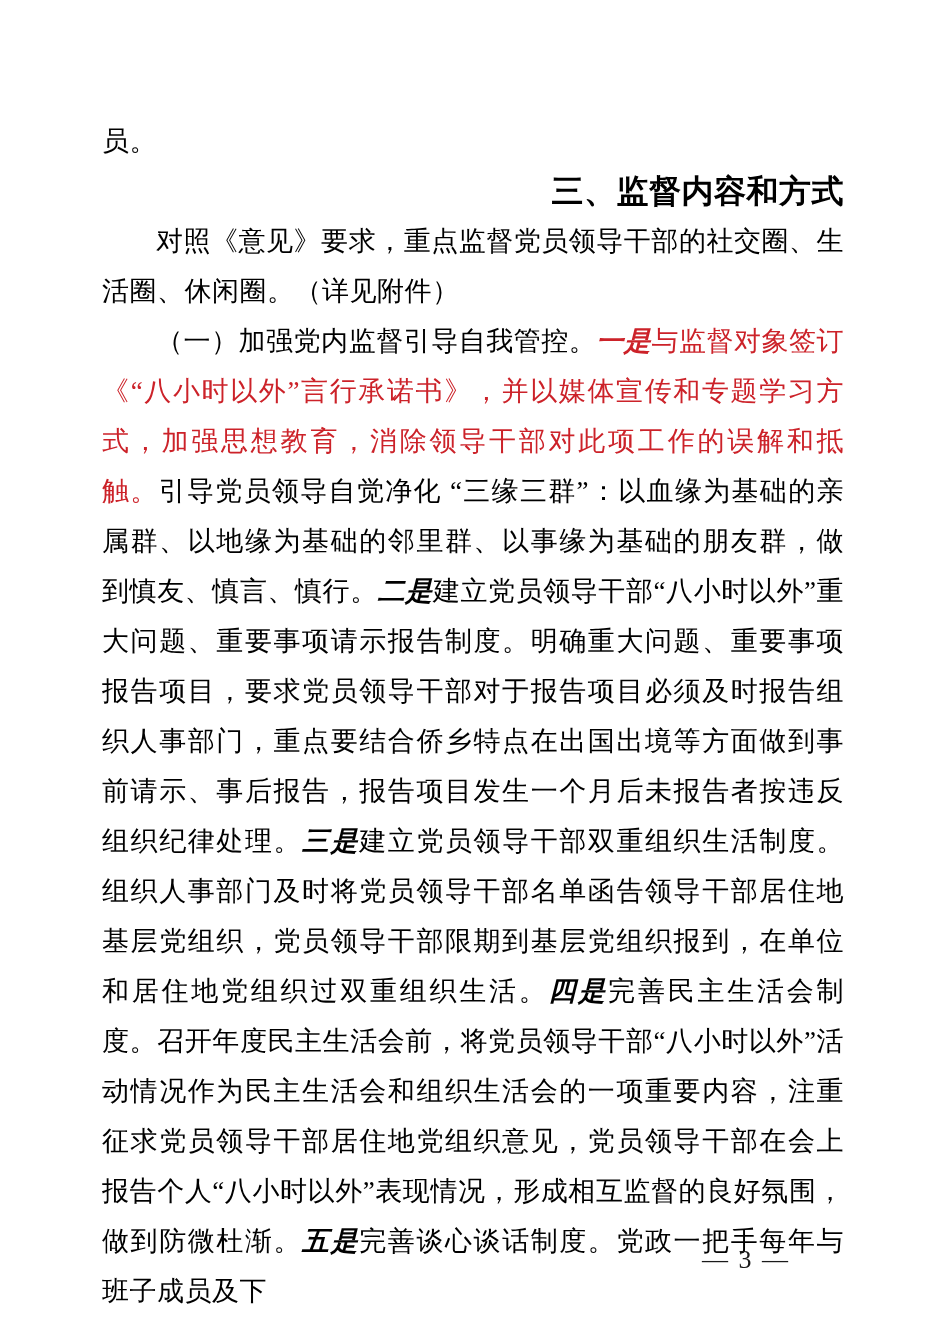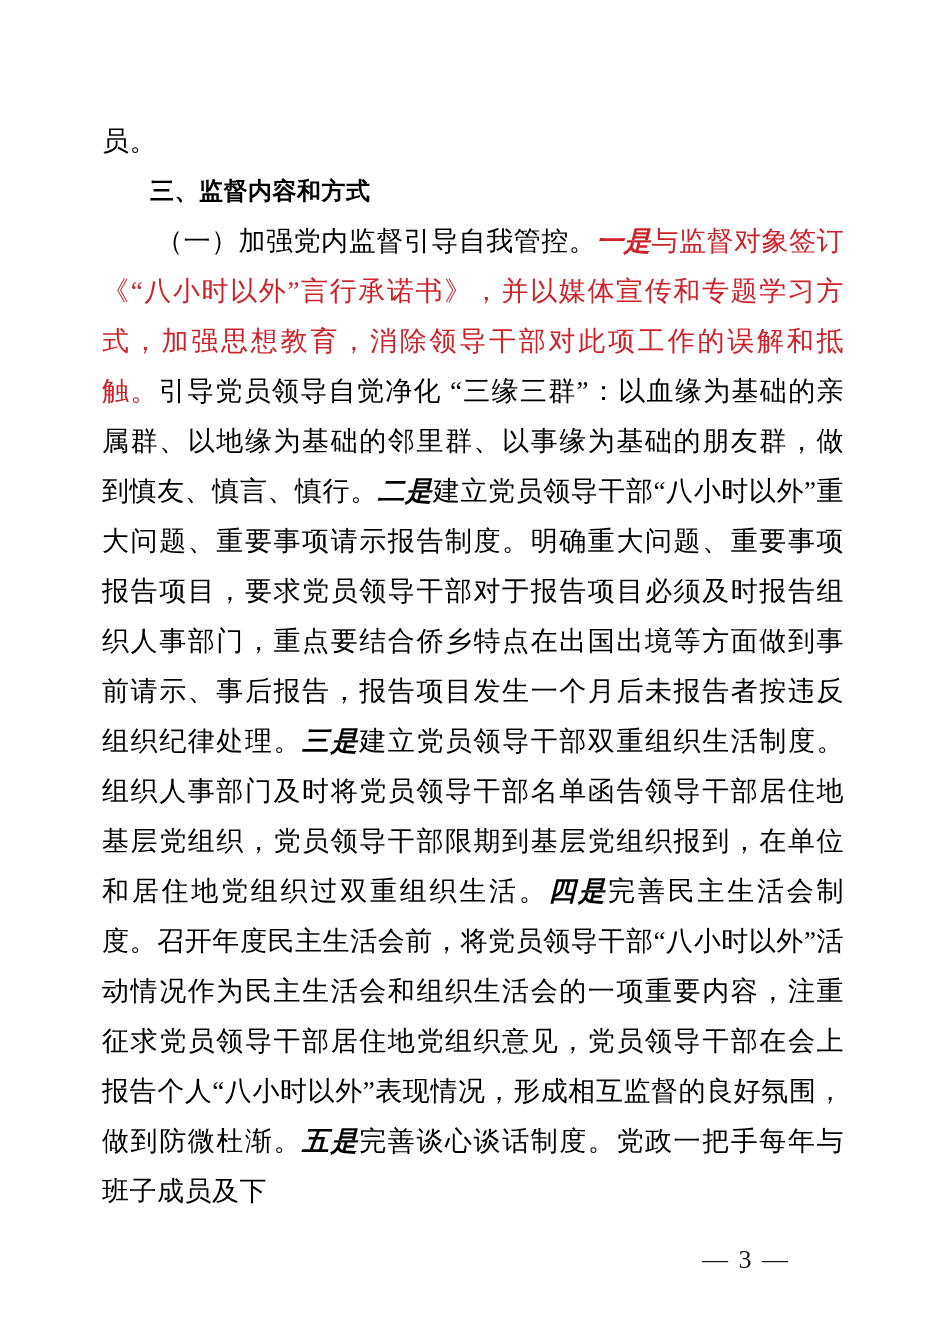--- a/index.html
+++ b/index.html
@@ -30,22 +30,22 @@
     text-indent: 2em;
     letter-spacing: 0.5px;
     word-break: break-all;
   }
   p.no-indent {
     text-indent: 0;
   }
   p.heading {
     font-family: "Liberation Sans", "DejaVu Sans", sans-serif;
     font-weight: bold;
-    font-size: 24px;
-    text-align: left;
+    font-size: 32px;
+    text-align: right;
   }
   .seg-bold {
     font-weight: bold;
     font-family: "Liberation Sans", "DejaVu Sans", sans-serif;
     font-style: italic;
   }
   .footer-page-number {
     position: absolute;
     top: 1244px;
     right: 160px;
@@ -55,16 +55,17 @@
     font-family: "Liberation Serif", "DejaVu Serif", serif;
     color: #1a1a1a;
   }
 </style>
 </head>
 <body>
 
 <div class="doc-page">
     <p class="doc-par no-indent"><span>员。</span></p>
     <p class="doc-par heading"><span>三、监督内容和方式</span></p>
+    <p class="doc-par"><span>对照《意见》要求，重点监督党员领导干部的社交圈、生活圈、休闲圈。（详见附件）</span></p>
     <p class="doc-par"><span>（一）加强党内监督引导自我管控。</span><span class="seg-bold" style="color: rgb(204, 34, 41);">一是</span><span style="color: rgb(204, 34, 41);">与监督对象签订《“八小时以外”言行承诺书》，并以媒体宣传和专题学习方式，加强思想教育，消除领导干部对此项工作的误解和抵触。</span><span>引导党员领导自觉净化 “三缘三群”：以血缘为基础的亲属群、以地缘为基础的邻里群、以事缘为基础的朋友群，做到慎友、慎言、慎行。</span><span class="seg-bold">二是</span><span>建立党员领导干部“八小时以外”重大问题、重要事项请示报告制度。明确重大问题、重要事项报告项目，要求党员领导干部对于报告项目必须及时报告组织人事部门，重点要结合侨乡特点在出国出境等方面做到事前请示、事后报告，报告项目发生一个月后未报告者按违反组织纪律处理。</span><span class="seg-bold">三是</span><span>建立党员领导干部双重组织生活制度。组织人事部门及时将党员领导干部名单函告领导干部居住地基层党组织，党员领导干部限期到基层党组织报到，在单位和居住地党组织过双重组织生活。</span><span class="seg-bold">四是</span><span>完善民主生活会制度。召开年度民主生活会前，将党员领导干部“八小时以外”活动情况作为民主生活会和组织生活会的一项重要内容，注重征求党员领导干部居住地党组织意见，党员领导干部在会上报告个人“八小时以外”表现情况，形成相互监督的良好氛围，做到防微杜渐。</span><span class="seg-bold">五是</span><span>完善谈心谈话制度。党政一把手每年与班子成员及下</span></p>
   </div>
 
 <div class="footer-page-number">— 3 —</div>
 
 </body></html>

